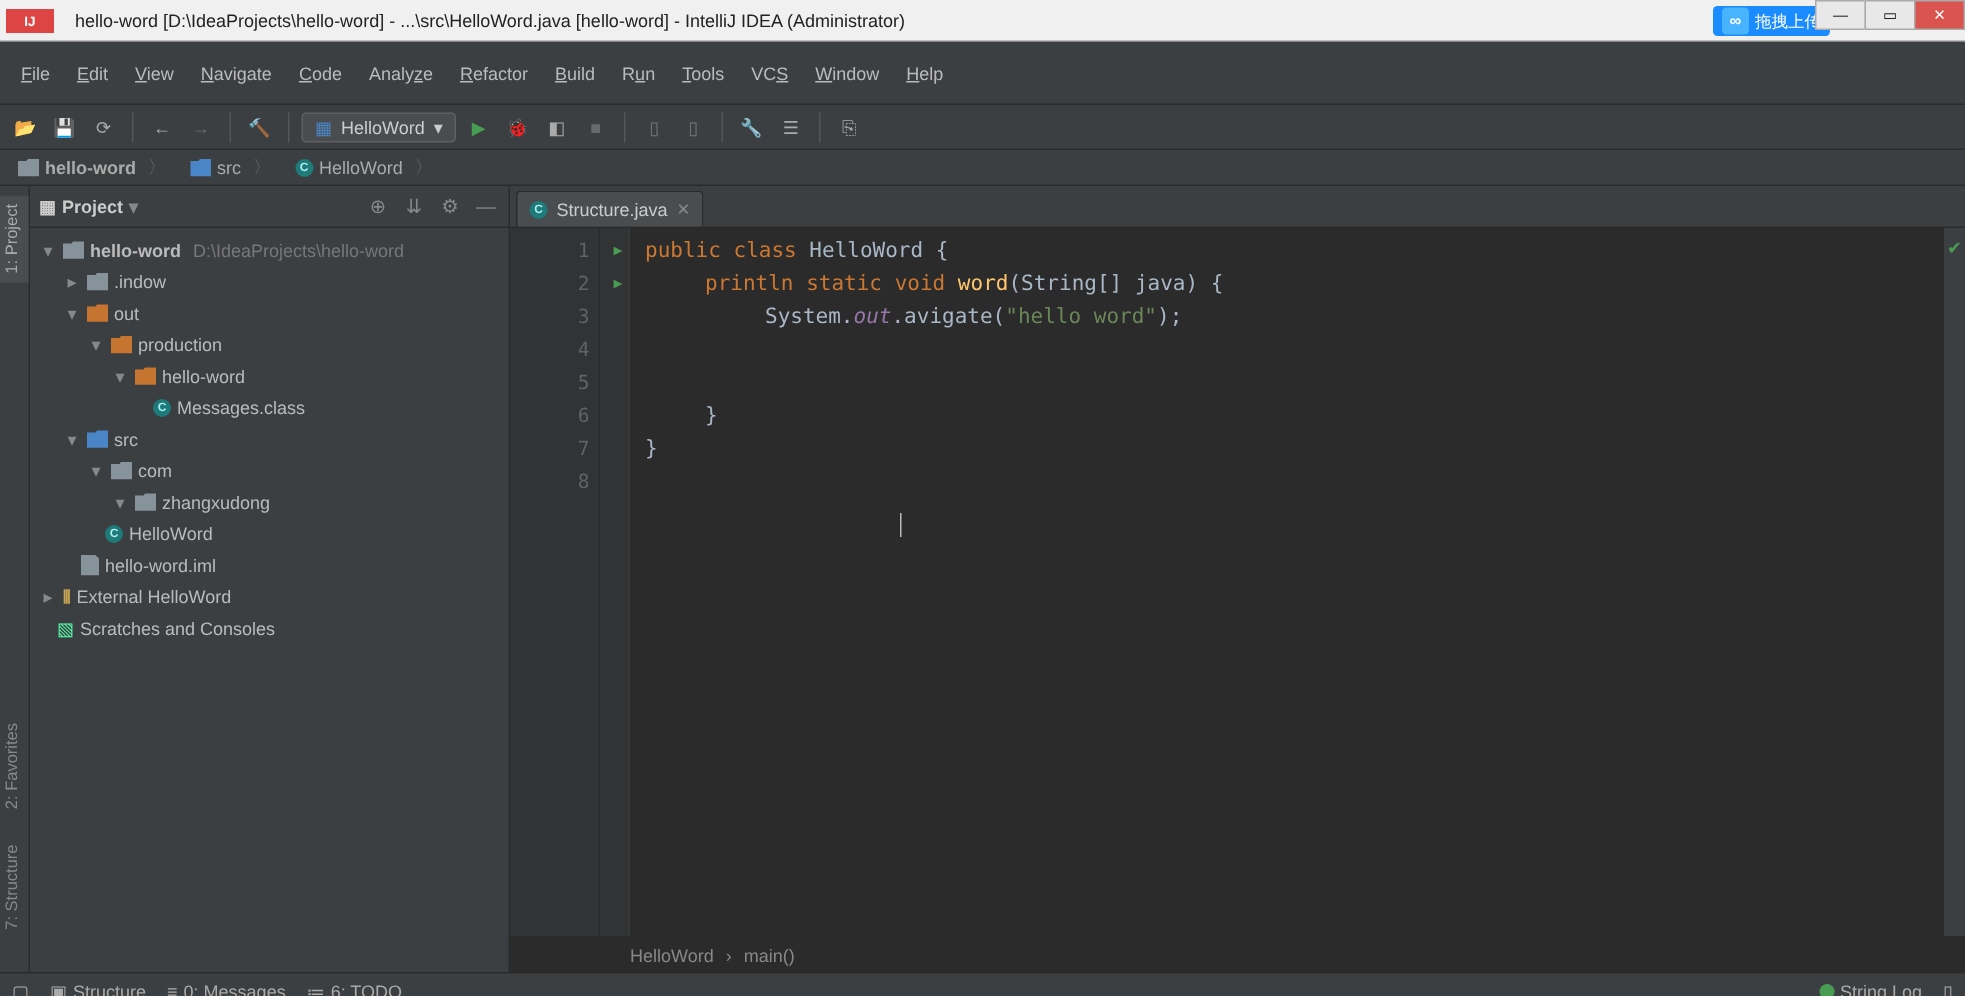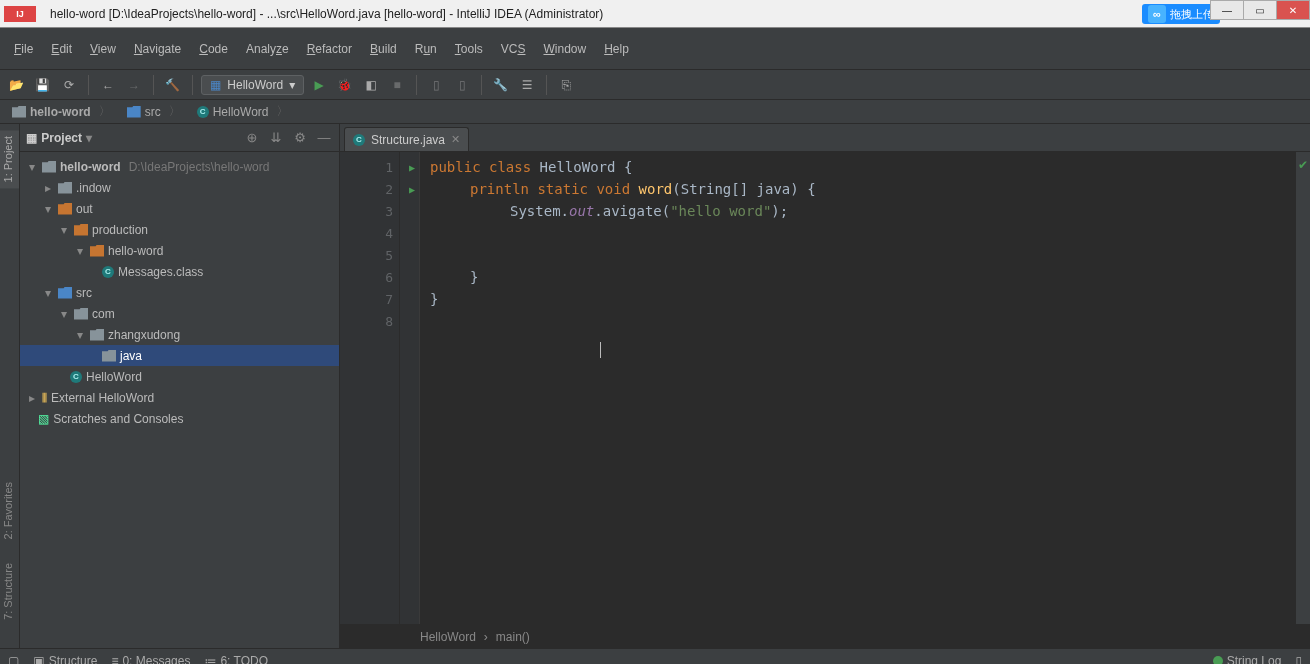--- a/index.html
+++ b/index.html
@@ -205,27 +205,27 @@
       <div class="tree-row" style="padding-left:38px">
           <span class="tw">▾</span>
           <span class="ic-folder pkg"></span>
           <span>com</span>
         </div>
       <div class="tree-row" style="padding-left:54px">
           <span class="tw">▾</span>
           <span class="ic-folder pkg"></span>
           <span>zhangxudong</span>
         </div>
-      <div class="tree-row sel" style="padding-left:82px">
-          <span class="ic-folder pkg"></span>
-          <span>java</span>
-        </div>
       <div class="tree-row" style="padding-left:50px">
           <span class="ic-class">C</span>
           <span>HelloWord</span>
+        </div>
+      <div class="tree-row" style="padding-left:34px">
+          <span class="ic-file"></span>
+          <span>hello-word.iml</span>
         </div>
       <div class="tree-row" style="padding-left:6px">
           <span class="tw">▸</span>
           <span class="ic-lib">⫴</span>
           <span>External HelloWord</span>
         </div>
       <div class="tree-row" style="padding-left:18px">
           <span style="color:#5fa;">▧</span>
           <span>Scratches and Consoles</span>
         </div>

